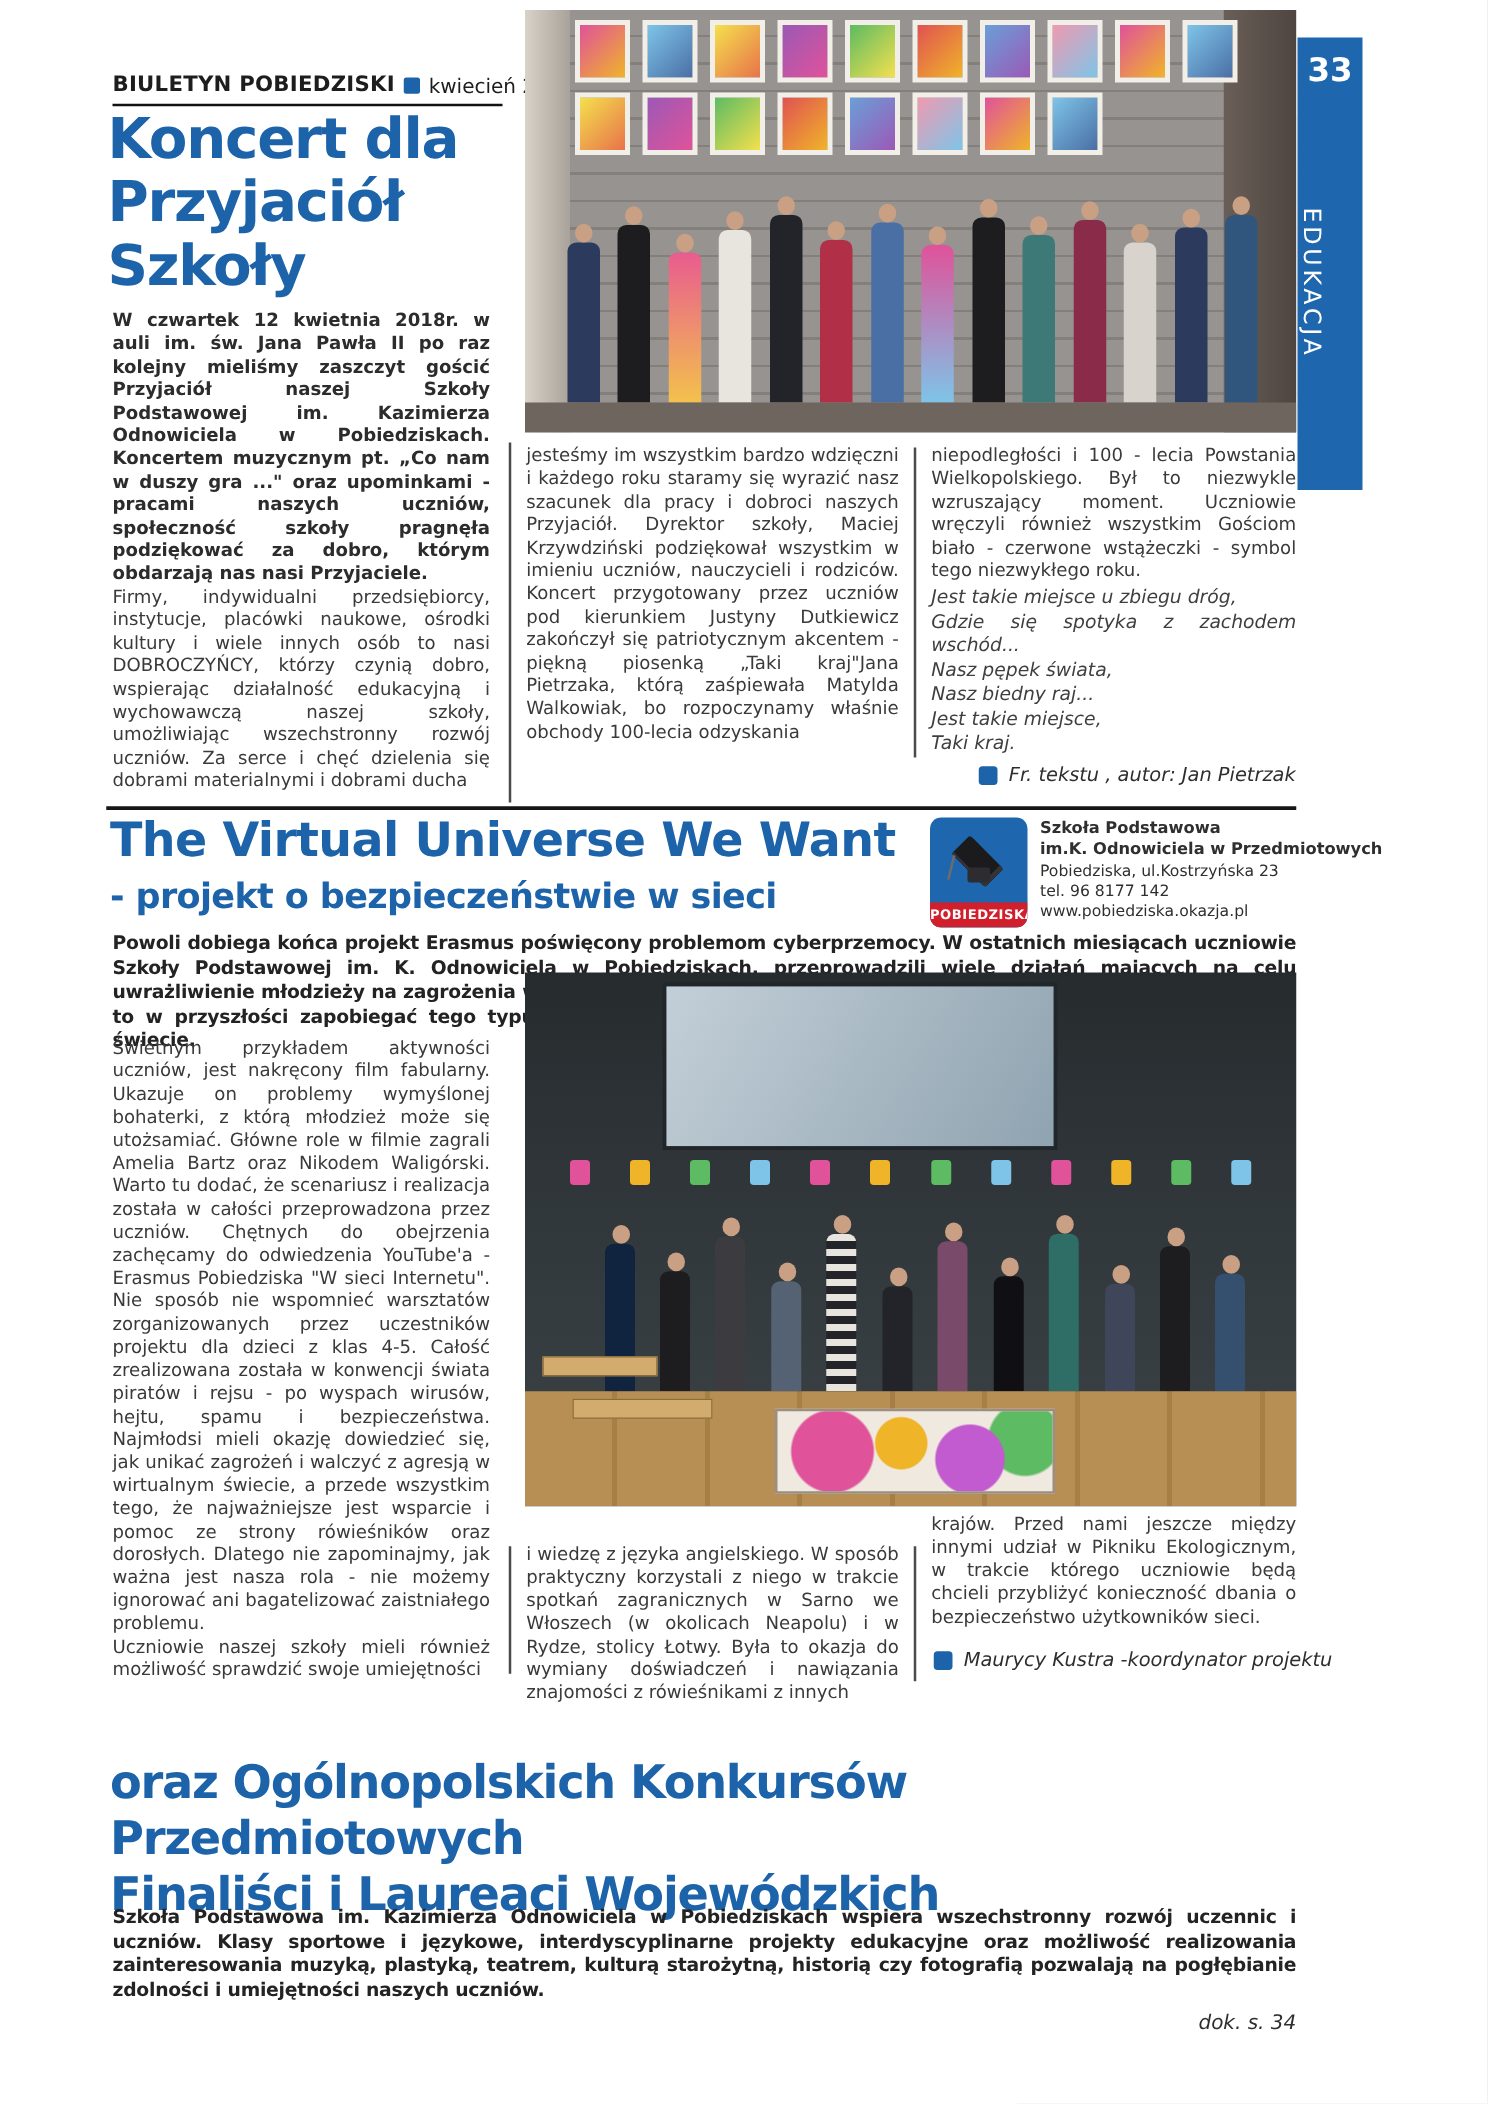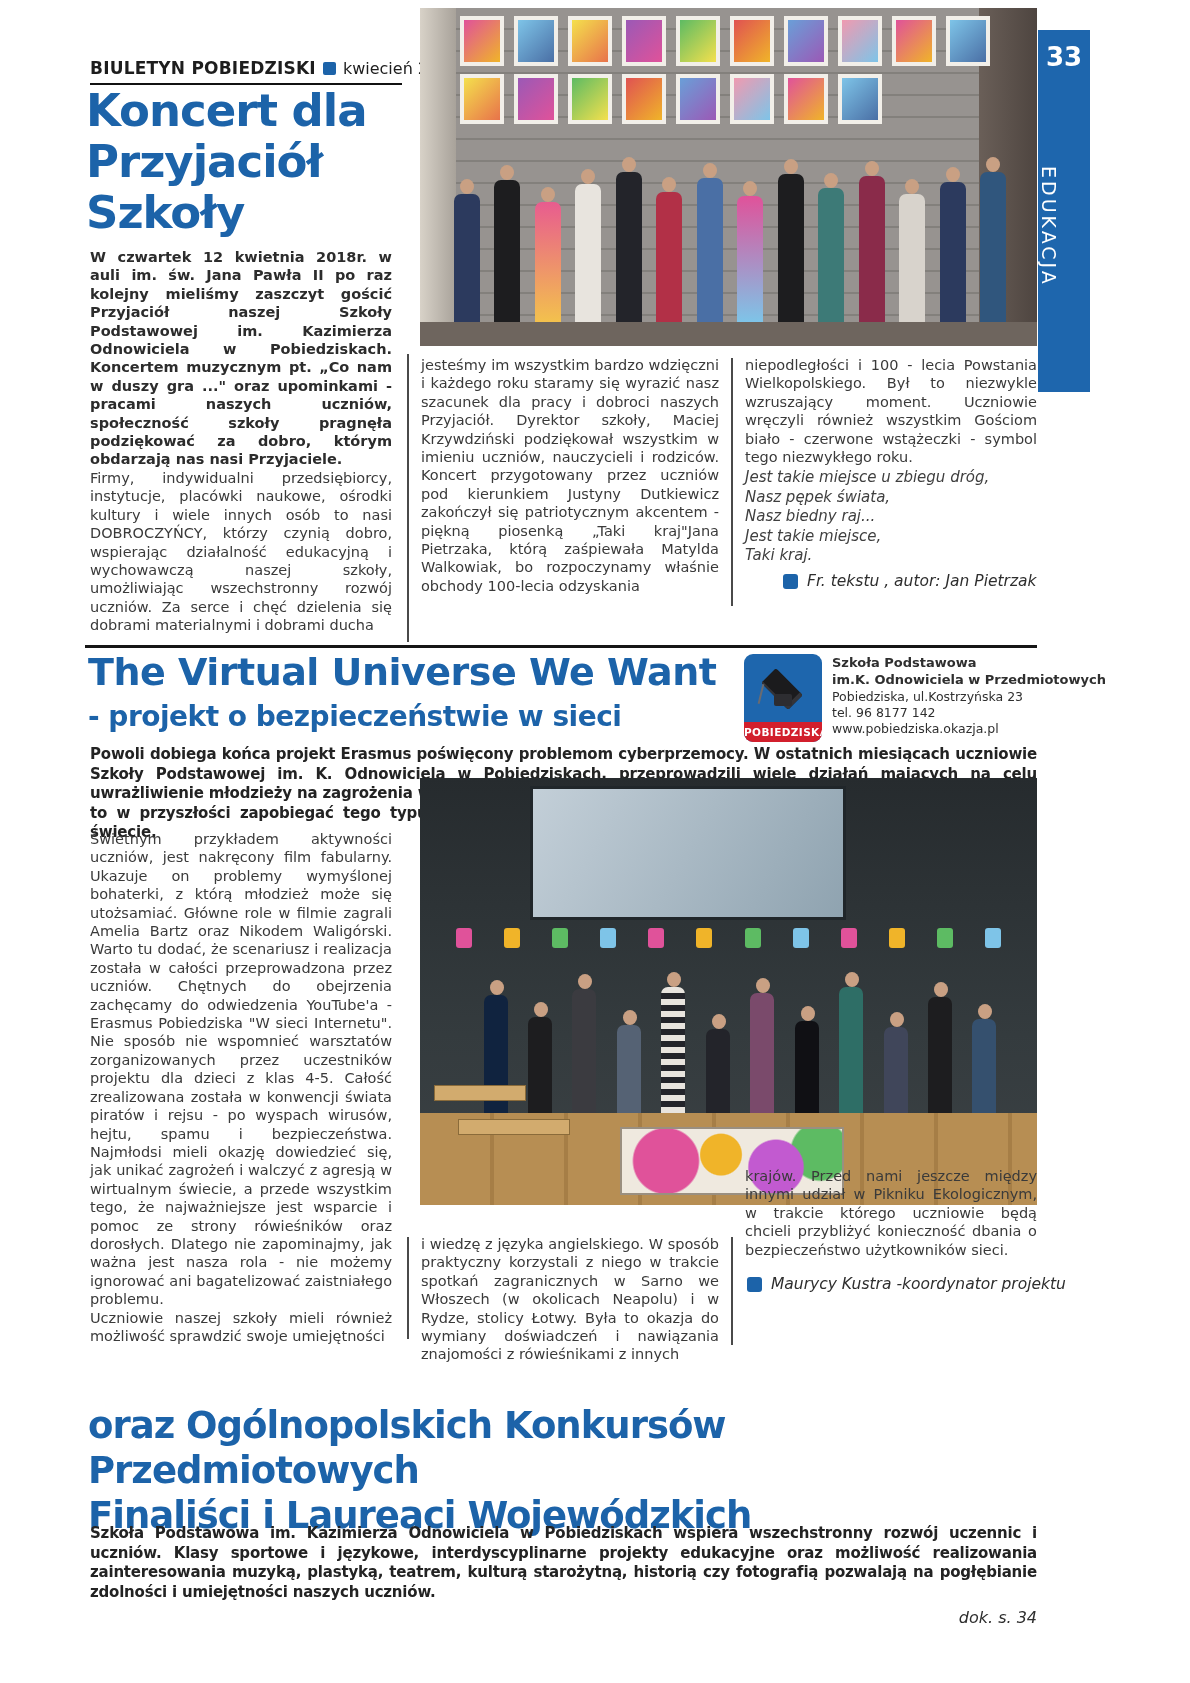--- a/index.html
+++ b/index.html
@@ -183,20 +183,21 @@
   <span class="abs vdiv" style="left:731px; top:358px; height:248px;"></span>
 
   <div class="abs coltext" style="left:421px; top:356px; width:298px;">
     <p>jesteśmy im wszystkim bardzo wdzięczni i każdego roku staramy się wyrazić nasz szacunek dla pracy i dobroci naszych Przyjaciół. Dyrektor szkoły, Maciej Krzywdziński podziękował wszystkim w imieniu uczniów, nauczycieli i rodziców. Koncert przygotowany przez uczniów pod kierunkiem Justyny Dutkiewicz zakończył się patriotycznym akcentem - piękną piosenką „Taki kraj"Jana Pietrzaka, którą zaśpiewała Matylda Walkowiak, bo rozpoczynamy właśnie obchody 100-lecia odzyskania</p>
   </div>
 
   <div class="abs coltext" style="left:745px; top:356px; width:292px;">
     <p>niepodległości i 100 - lecia Powstania Wielkopolskiego. Był to niezwykle wzruszający moment. Uczniowie wręczyli również wszystkim Gościom biało - czerwone wstążeczki - symbol tego niezwykłego roku.</p>
     <div class="poem">
       <div>Jest takie miejsce u zbiegu dróg,</div>
+      <div>Gdzie się spotyka z zachodem wschód...</div>
       <div>Nasz pępek świata,</div>
       <div>Nasz biedny raj...</div>
       <div>Jest takie miejsce,</div>
       <div>Taki kraj.</div>
     </div>
     <div class="byline">
       <span class="sq"></span>
       <span>Fr. tekstu , autor: Jan Pietrzak</span>
     </div>
   </div>
@@ -265,21 +266,21 @@
     <span class="p2-banner"></span>
   </div>
 
   <span class="abs vdiv" style="left:407px; top:1237px; height:102px;"></span>
   <span class="abs vdiv" style="left:731px; top:1237px; height:108px;"></span>
 
   <div class="abs coltext" style="left:421px; top:1235px; width:298px;">
     <p>i wiedzę z języka angielskiego. W sposób praktyczny korzystali z niego w trakcie spotkań zagranicznych w Sarno we Włoszech (w okolicach Neapolu) i w Rydze, stolicy Łotwy. Była to okazja do wymiany doświadczeń i nawiązania znajomości z rówieśnikami z innych</p>
   </div>
 
-  <div class="abs coltext" style="left:745px; top:1167px; width:292px;">
+  <div class="abs coltext" style="left:745px; top:1211px; width:292px;">
     <p>krajów. Przed nami jeszcze między innymi udział w Pikniku Ekologicznym, w trakcie którego uczniowie będą chcieli przybliżyć konieczność dbania o bezpieczeństwo użytkowników sieci.</p>
     <div class="byline" style="padding-left:2px; margin-top:16px;">
       <span class="sq"></span>
       <span>Maurycy Kustra -koordynator projektu</span>
     </div>
   </div>
 
   <div class="abs h-blue title3">
     <div>oraz Ogólnopolskich Konkursów Przedmiotowych</div>
     <div>Finaliści i Laureaci Wojewódzkich</div>

